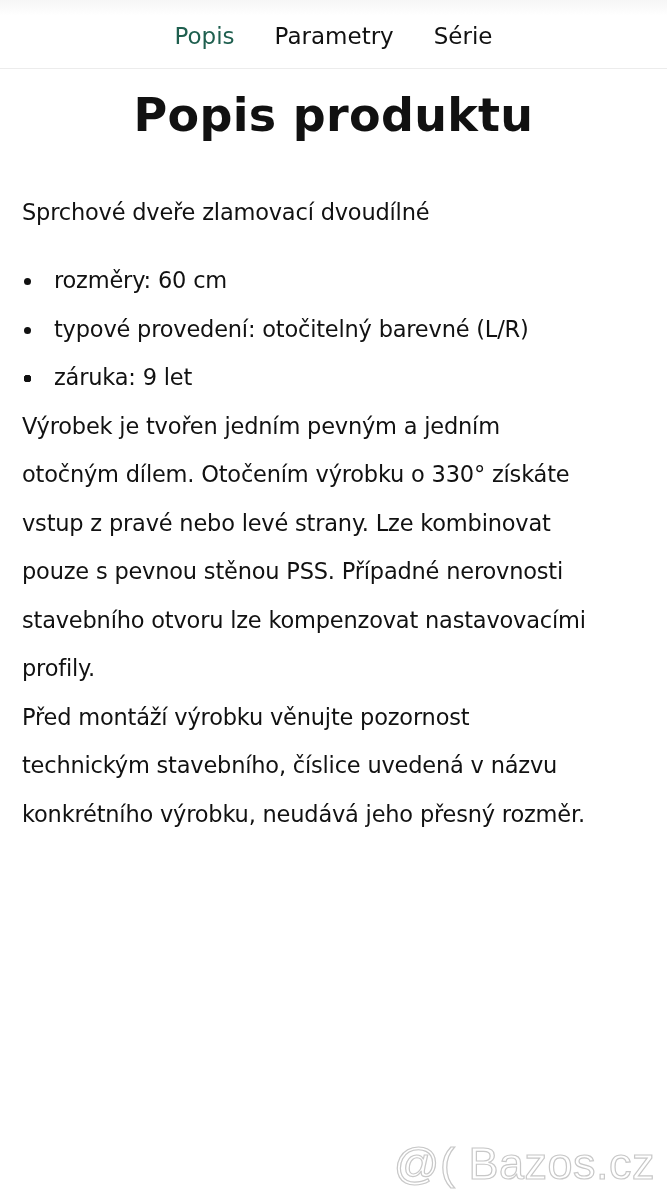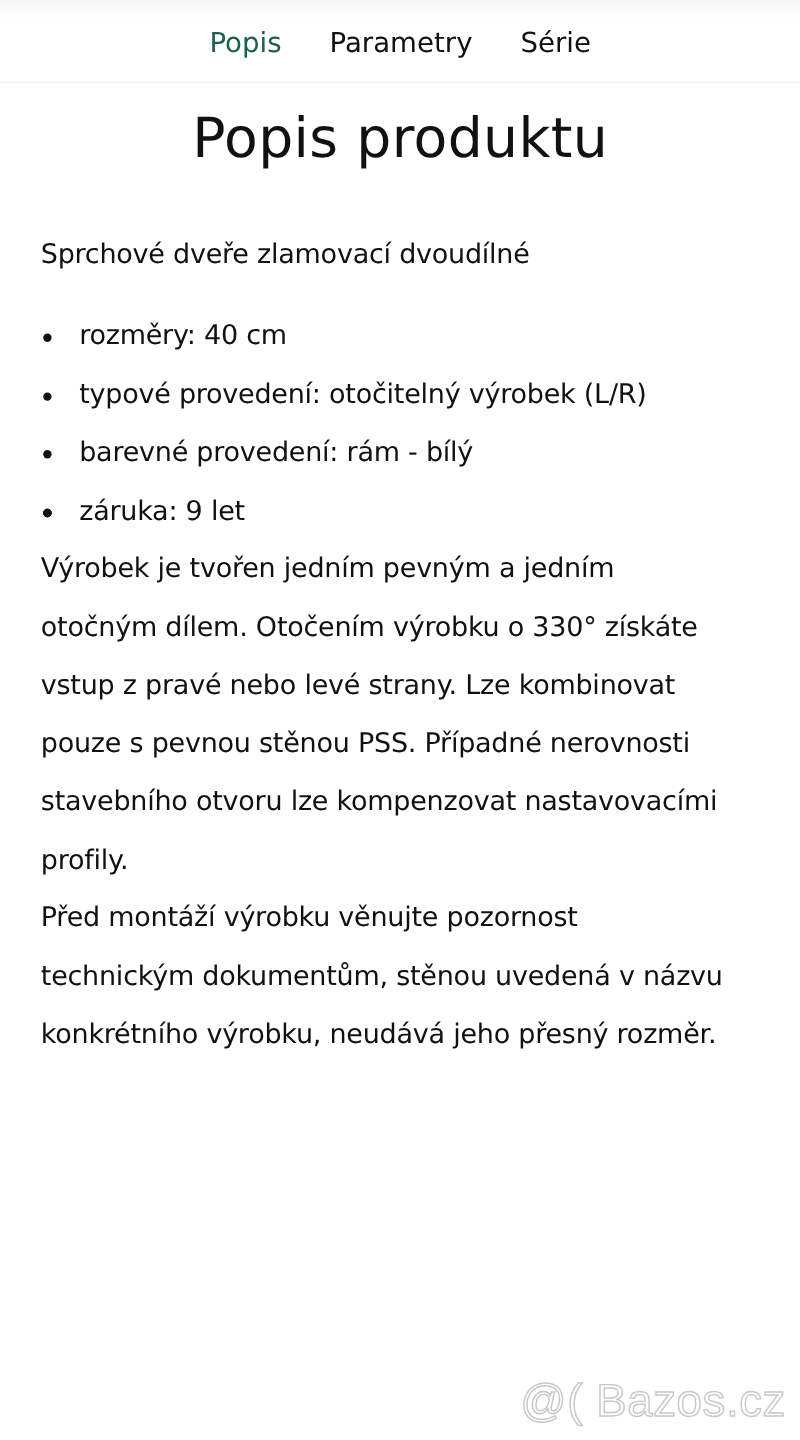--- a/index.html
+++ b/index.html
@@ -14,60 +14,60 @@
       display: flex; justify-content: center; align-items: center;
       background: linear-gradient(#f6f6f6 0px, #ffffff 16px);
     }
     .tab {
       font-size: 23px; margin: 0 20px; color: #111; cursor: pointer;
       position: relative; top: 2px;
     }
     .tab.active { color: #1f5f4f; }
     h1 {
       margin: 0; position: absolute; top: 88px; left: 0; width: 667px;
-      text-align: center; font-size: 46px; font-weight: normal; letter-spacing: 0.3px;
+      text-align: center; font-size: 46px; font-weight: bold; letter-spacing: 0.3px;
     }
     .content {
-      position: absolute; top: 190px; left: 34px; width: 620px;
+      position: absolute; top: 190px; left: 22px; width: 620px;
       font-size: 22.5px; letter-spacing: -0.2px;
     }
     .intro { margin: 0; line-height: 44px; }
     ul { margin: 22px 0 0 0; padding: 0; list-style: none; }
     li { position: relative; padding-left: 32px; line-height: 48.5px; }
     li .bullet {
       position: absolute; left: 2px; top: 22px; width: 7px; height: 7px;
       border-radius: 50%; background: #111;
     }
     p.para { margin: 0; line-height: 48.5px; }
     .p1 { margin-top: 14px; }
     .p2 { margin-top: 28px; }
     .watermark {
       position: absolute; right: 12px; bottom: 10px;
-      font-family: "Liberation Sans", sans-serif; font-size: 38px;
+      font-family: "Liberation Sans", sans-serif; font-size: 45px;
       color: #ffffff; -webkit-text-stroke: 1.2px #c8c8c8; letter-spacing: 0.5px;
     }
   </style>
 </head>
 <body>
 
 <nav class="tabs">
   <span class="tab active">Popis</span>
   <span class="tab">Parametry</span>
   <span class="tab">Série</span>
 </nav>
 
 <h1>Popis produktu</h1>
 
 <div class="content">
   <p class="intro">Sprchové dveře zlamovací dvoudílné</p>
   <ul>
-    <li><span class="bullet"></span><span>rozměry: 40 cm</span></li>
-    <li><span class="bullet"></span><span>typové provedení: otočitelný výrobek (L/R)</span></li>
-    <li><span class="bullet"></span><span>barevné provedení: rám - bílý</span></li>
+    <li><span class="bullet"></span><span>rozměry: 60 cm</span></li>
+    <li><span class="bullet"></span><span>typové provedení: otočitelný barevné (L/R)</span></li>
+    <li><span class="bullet"></span></li>
     <li style="padding-right:120px"><span class="bullet"></span></li>
     <li><span class="bullet"></span></li>
     <li><span class="bullet"></span><span>záruka: 9 let</span></li>
   </ul>
   <p class="para p1" style="padding-right:55px">Výrobek je tvořen jedním pevným a jedním otočným dílem. Otočením výrobku o 330° získáte vstup z pravé nebo levé strany. Lze kombinovat pouze s pevnou stěnou PSS. Případné nerovnosti stavebního otvoru lze kompenzovat nastavovacími profily.</p>
-  <p class="para p2" style="padding-right:50px">Před montáží výrobku věnujte pozornost technickým dokumentům, stěnou uvedená v názvu konkrétního výrobku, neudává jeho přesný rozměr.</p>
+  <p class="para p2" style="padding-right:50px">Před montáží výrobku věnujte pozornost technickým stavebního, číslice uvedená v názvu konkrétního výrobku, neudává jeho přesný rozměr.</p>
 </div>
 
 <div class="watermark">@( Bazos.cz</div>
 
 </body></html>

